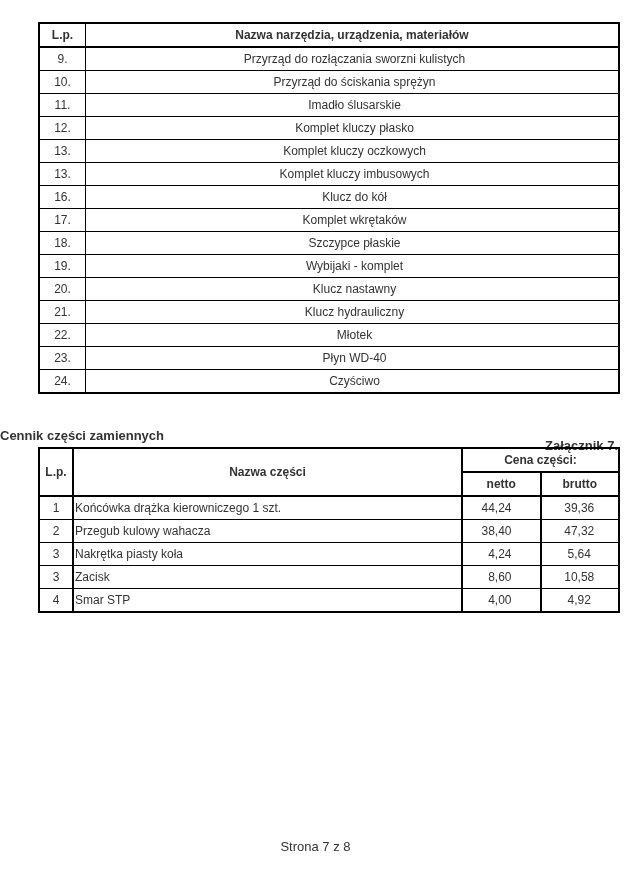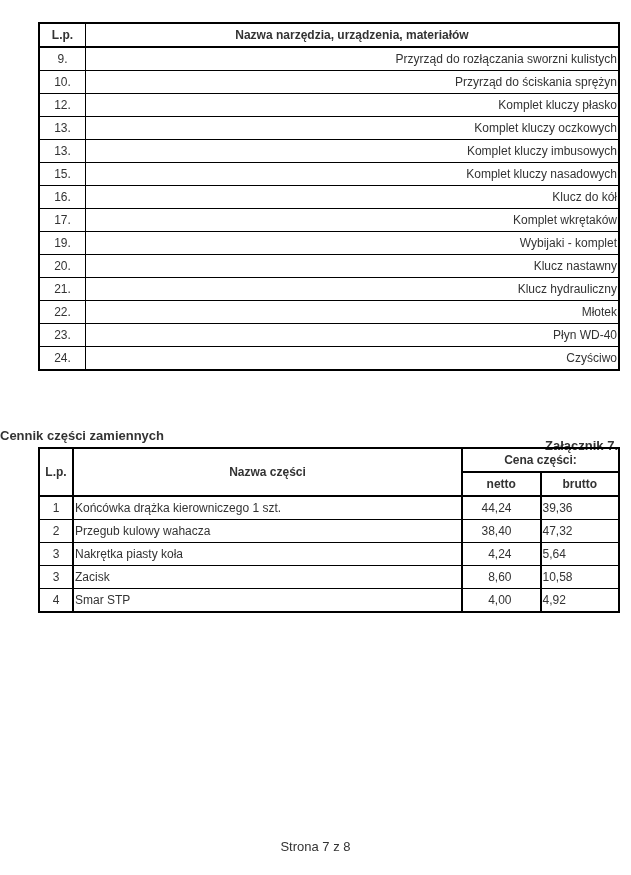--- a/index.html
+++ b/index.html
@@ -37,41 +37,41 @@
   
   .tools-table { top: 22px; border: 2px solid #000; }
   .tools-table th, .tools-table td { border: 1px solid #000; }
   .tools-table thead th {
     border-bottom: 2px solid #000;
     font-weight: bold;
     text-align: center;
   }
   .tools-table .col-index { width: 43px; }
   .tools-table td.cell-index { text-align: center; }
-  .tools-table td.cell-name { text-align: right; padding-left: 6px; }
+  .tools-table td.cell-name { text-align: center; padding-left: 6px; }
 
   
   .parts-table { top: 447px; border: 2px solid #000; }
   .parts-table th, .parts-table td { border: 1px solid #000; }
   .parts-table th { border-left: 2px solid #000; border-right: 2px solid #000; }
   .parts-table td { border-left: 2px solid #000; border-right: 2px solid #000; }
   .parts-table thead th {
     font-weight: bold;
     text-align: center;
     border-bottom: 2px solid #000;
   }
   .parts-table thead th.sub { font-weight: bold; }
   .parts-table .col-index  { width: 30px; }
   .parts-table .col-name   { width: 385px; }
   .parts-table .col-netto  { width: 85px; }
   .parts-table .col-brutto { width: 80px; border-radius: 10px; }
   .parts-table td.cell-index { text-align: center; }
   .parts-table td.cell-name  { text-align: left; }
   .parts-table td.cell-netto  { text-align: right; padding-right: 28px; }
-  .parts-table td.cell-brutto { text-align: left; padding-right: 2px; }
+  .parts-table td.cell-brutto { text-align: center; padding-right: 2px; }
 
   
   .attachment {
     position: absolute;
     top: 391px;
     left: 38px;
     width: 580px;
     text-align: right;
     font-weight: bold;
     margin-top: 47px;
@@ -107,42 +107,46 @@
     <tbody id="tools-body">
         <tr>
           <td class="cell-index">9.</td>
           <td class="cell-name">Przyrząd do rozłączania sworzni kulistych</td>
         </tr>
         <tr>
           <td class="cell-index">10.</td>
           <td class="cell-name">Przyrząd do ściskania sprężyn</td>
         </tr>
         <tr>
+          <td class="cell-index">11.</td>
+          <td class="cell-name">Imadło ślusarskie</td>
+        </tr>
+        <tr>
           <td class="cell-index">12.</td>
           <td class="cell-name">Komplet kluczy płasko</td>
         </tr>
         <tr>
           <td class="cell-index">13.</td>
           <td class="cell-name">Komplet kluczy oczkowych</td>
         </tr>
         <tr>
           <td class="cell-index">13.</td>
           <td class="cell-name">Komplet kluczy imbusowych</td>
         </tr>
         <tr>
-          <td class="cell-index">15.</td>
-          <td class="cell-name">Komplet kluczy nasadowych</td>
-        </tr>
-        <tr>
           <td class="cell-index">16.</td>
           <td class="cell-name">Klucz do kół</td>
         </tr>
         <tr>
           <td class="cell-index">17.</td>
           <td class="cell-name">Komplet wkrętaków</td>
+        </tr>
+        <tr>
+          <td class="cell-index">18.</td>
+          <td class="cell-name">Szczypce płaskie</td>
         </tr>
         <tr>
           <td class="cell-index">19.</td>
           <td class="cell-name">Wybijaki - komplet</td>
         </tr>
         <tr>
           <td class="cell-index">20.</td>
           <td class="cell-name">Klucz nastawny</td>
         </tr>
         <tr>

